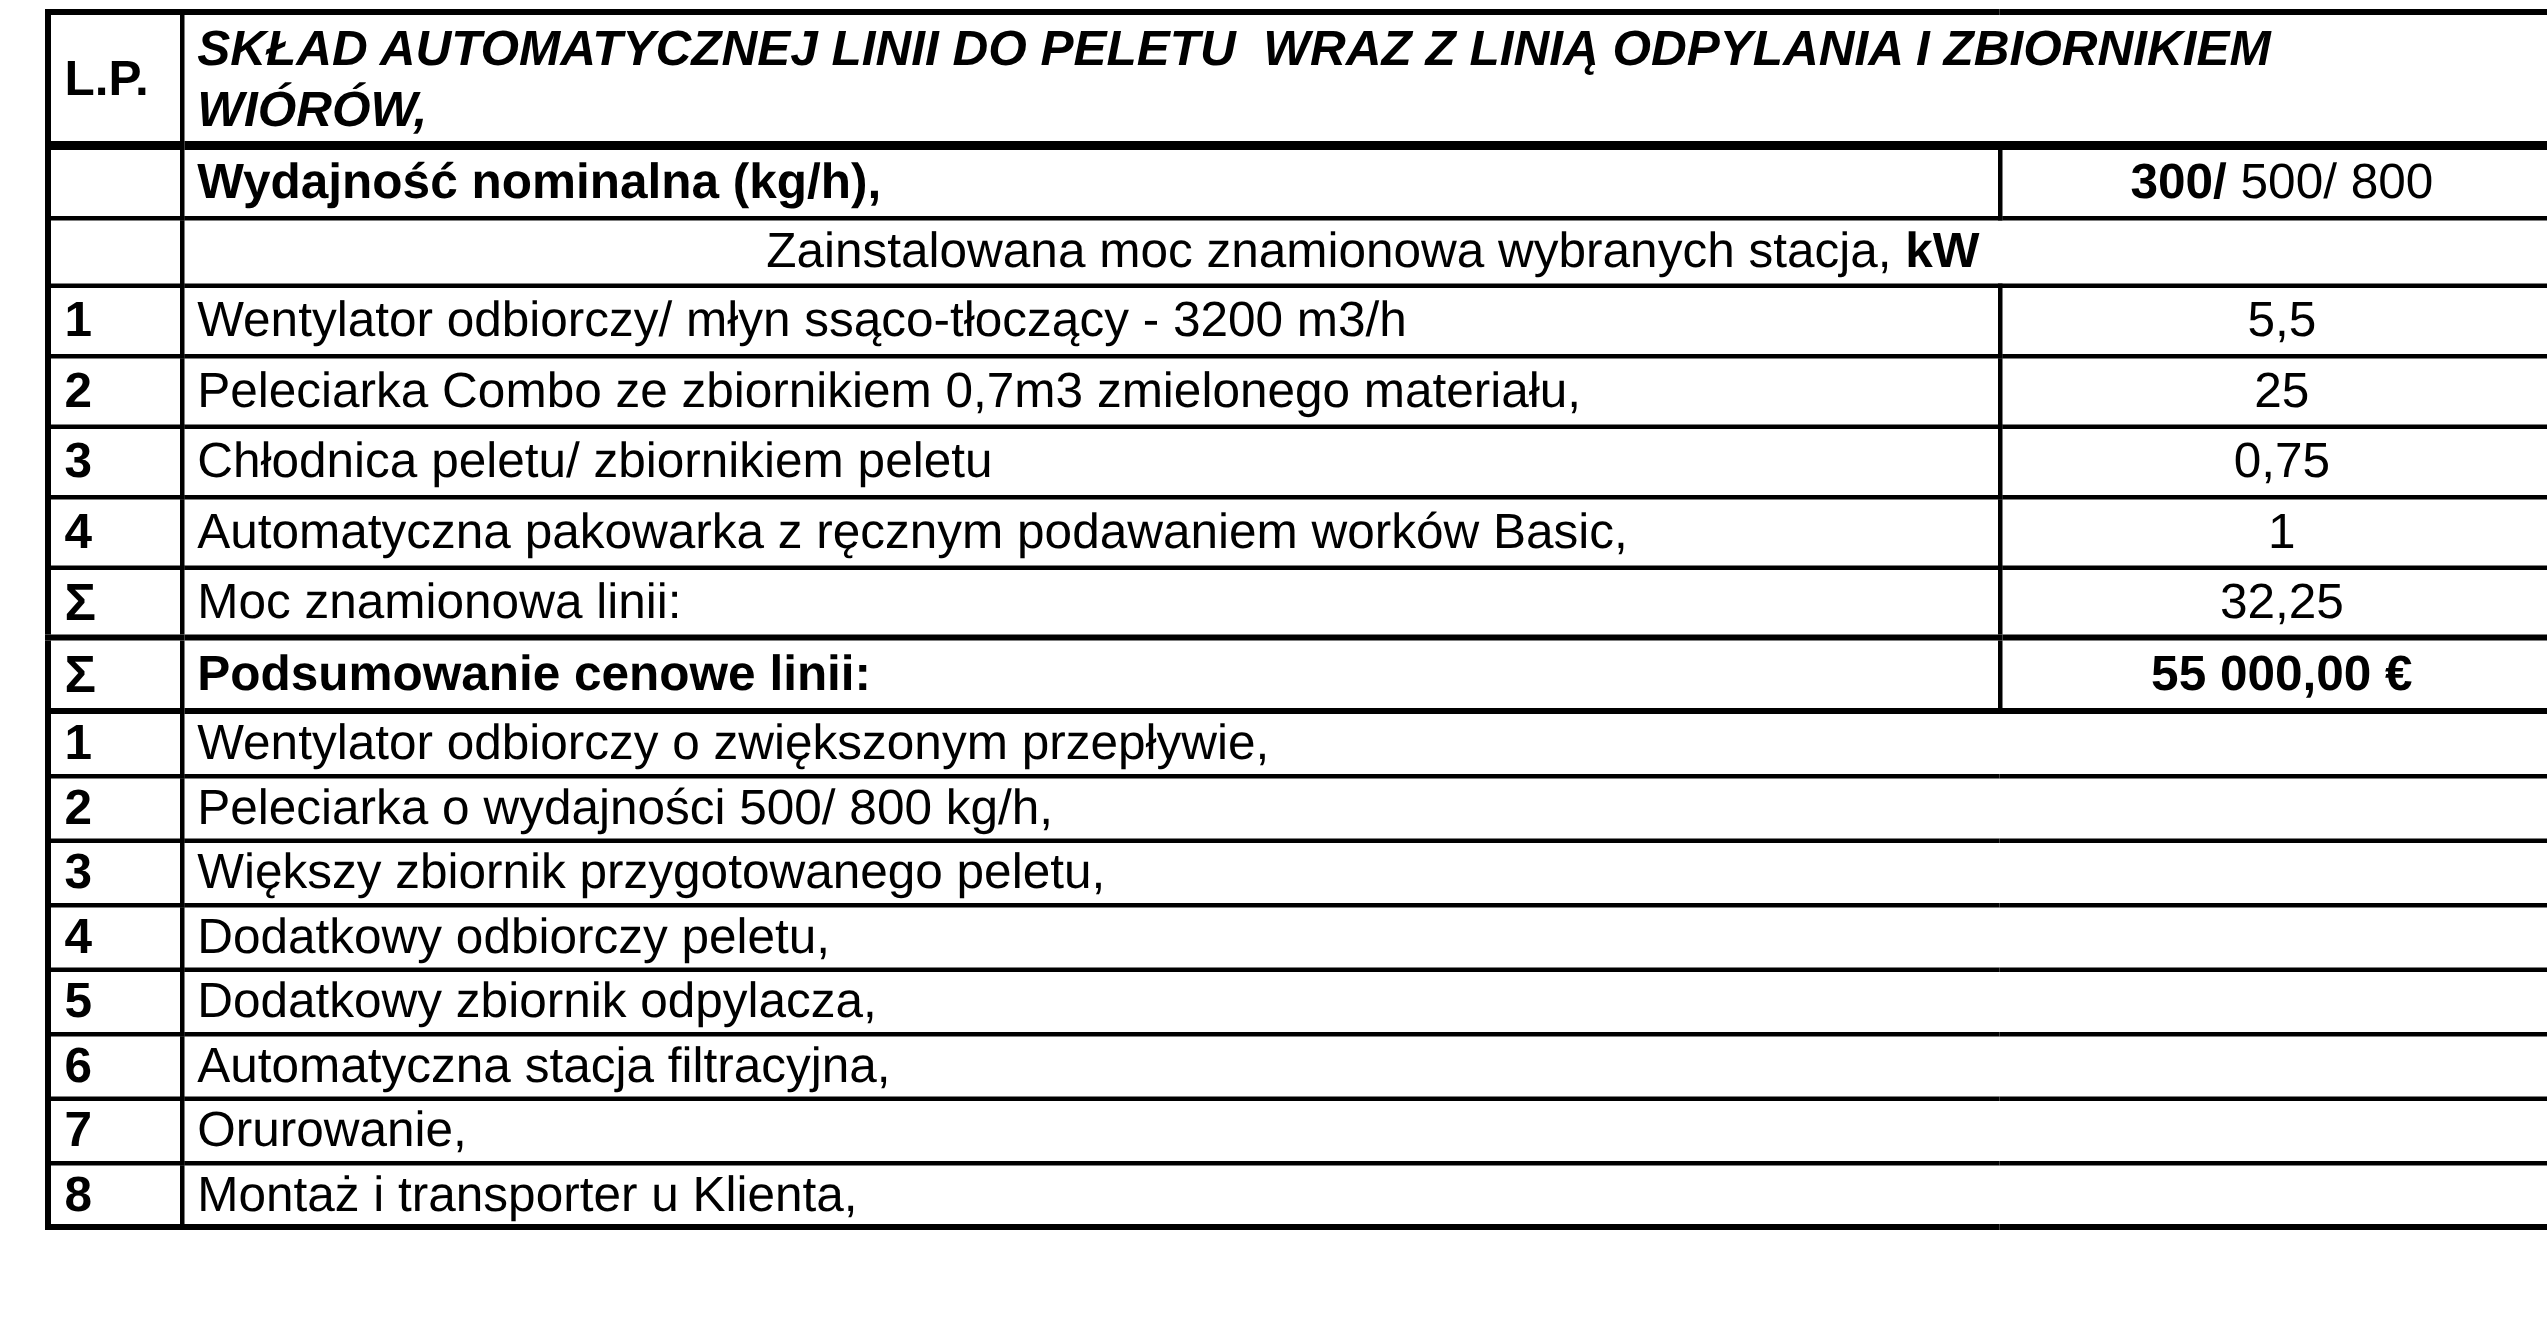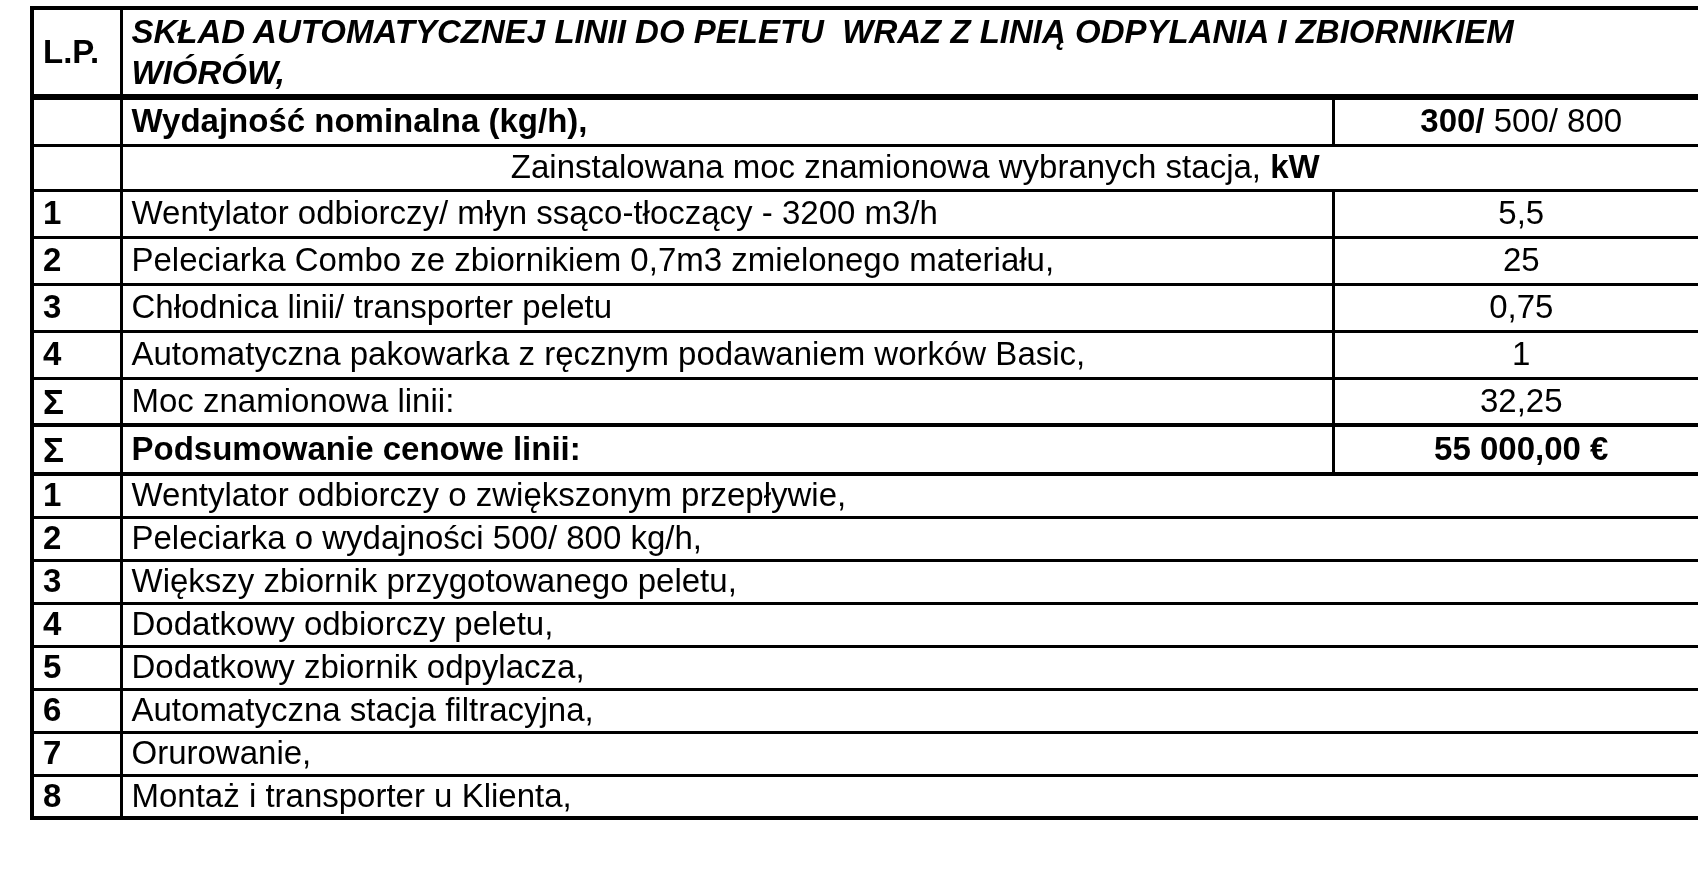--- a/index.html
+++ b/index.html
@@ -87,21 +87,21 @@
     <td>Wentylator odbiorczy/ młyn ssąco-tłoczący - 3200 m3/h</td>
     <td class="center">5,5</td>
   </tr>
   <tr class="r-item">
     <td class="num">2</td>
     <td>Peleciarka Combo ze zbiornikiem 0,7m3 zmielonego materiału,</td>
     <td class="center">25</td>
   </tr>
   <tr class="r-item">
     <td class="num">3</td>
-    <td>Chłodnica linii/ transporter peletu</td>
+    <td>Chłodnica peletu/ zbiornikiem peletu</td>
     <td class="center">0,75</td>
   </tr>
   <tr class="r-item">
     <td class="num">4</td>
     <td>Automatyczna pakowarka z ręcznym podawaniem worków Basic,</td>
     <td class="center">1</td>
   </tr>
 
   <tr class="r-sum-power">
     <td class="sigma">Σ</td>

